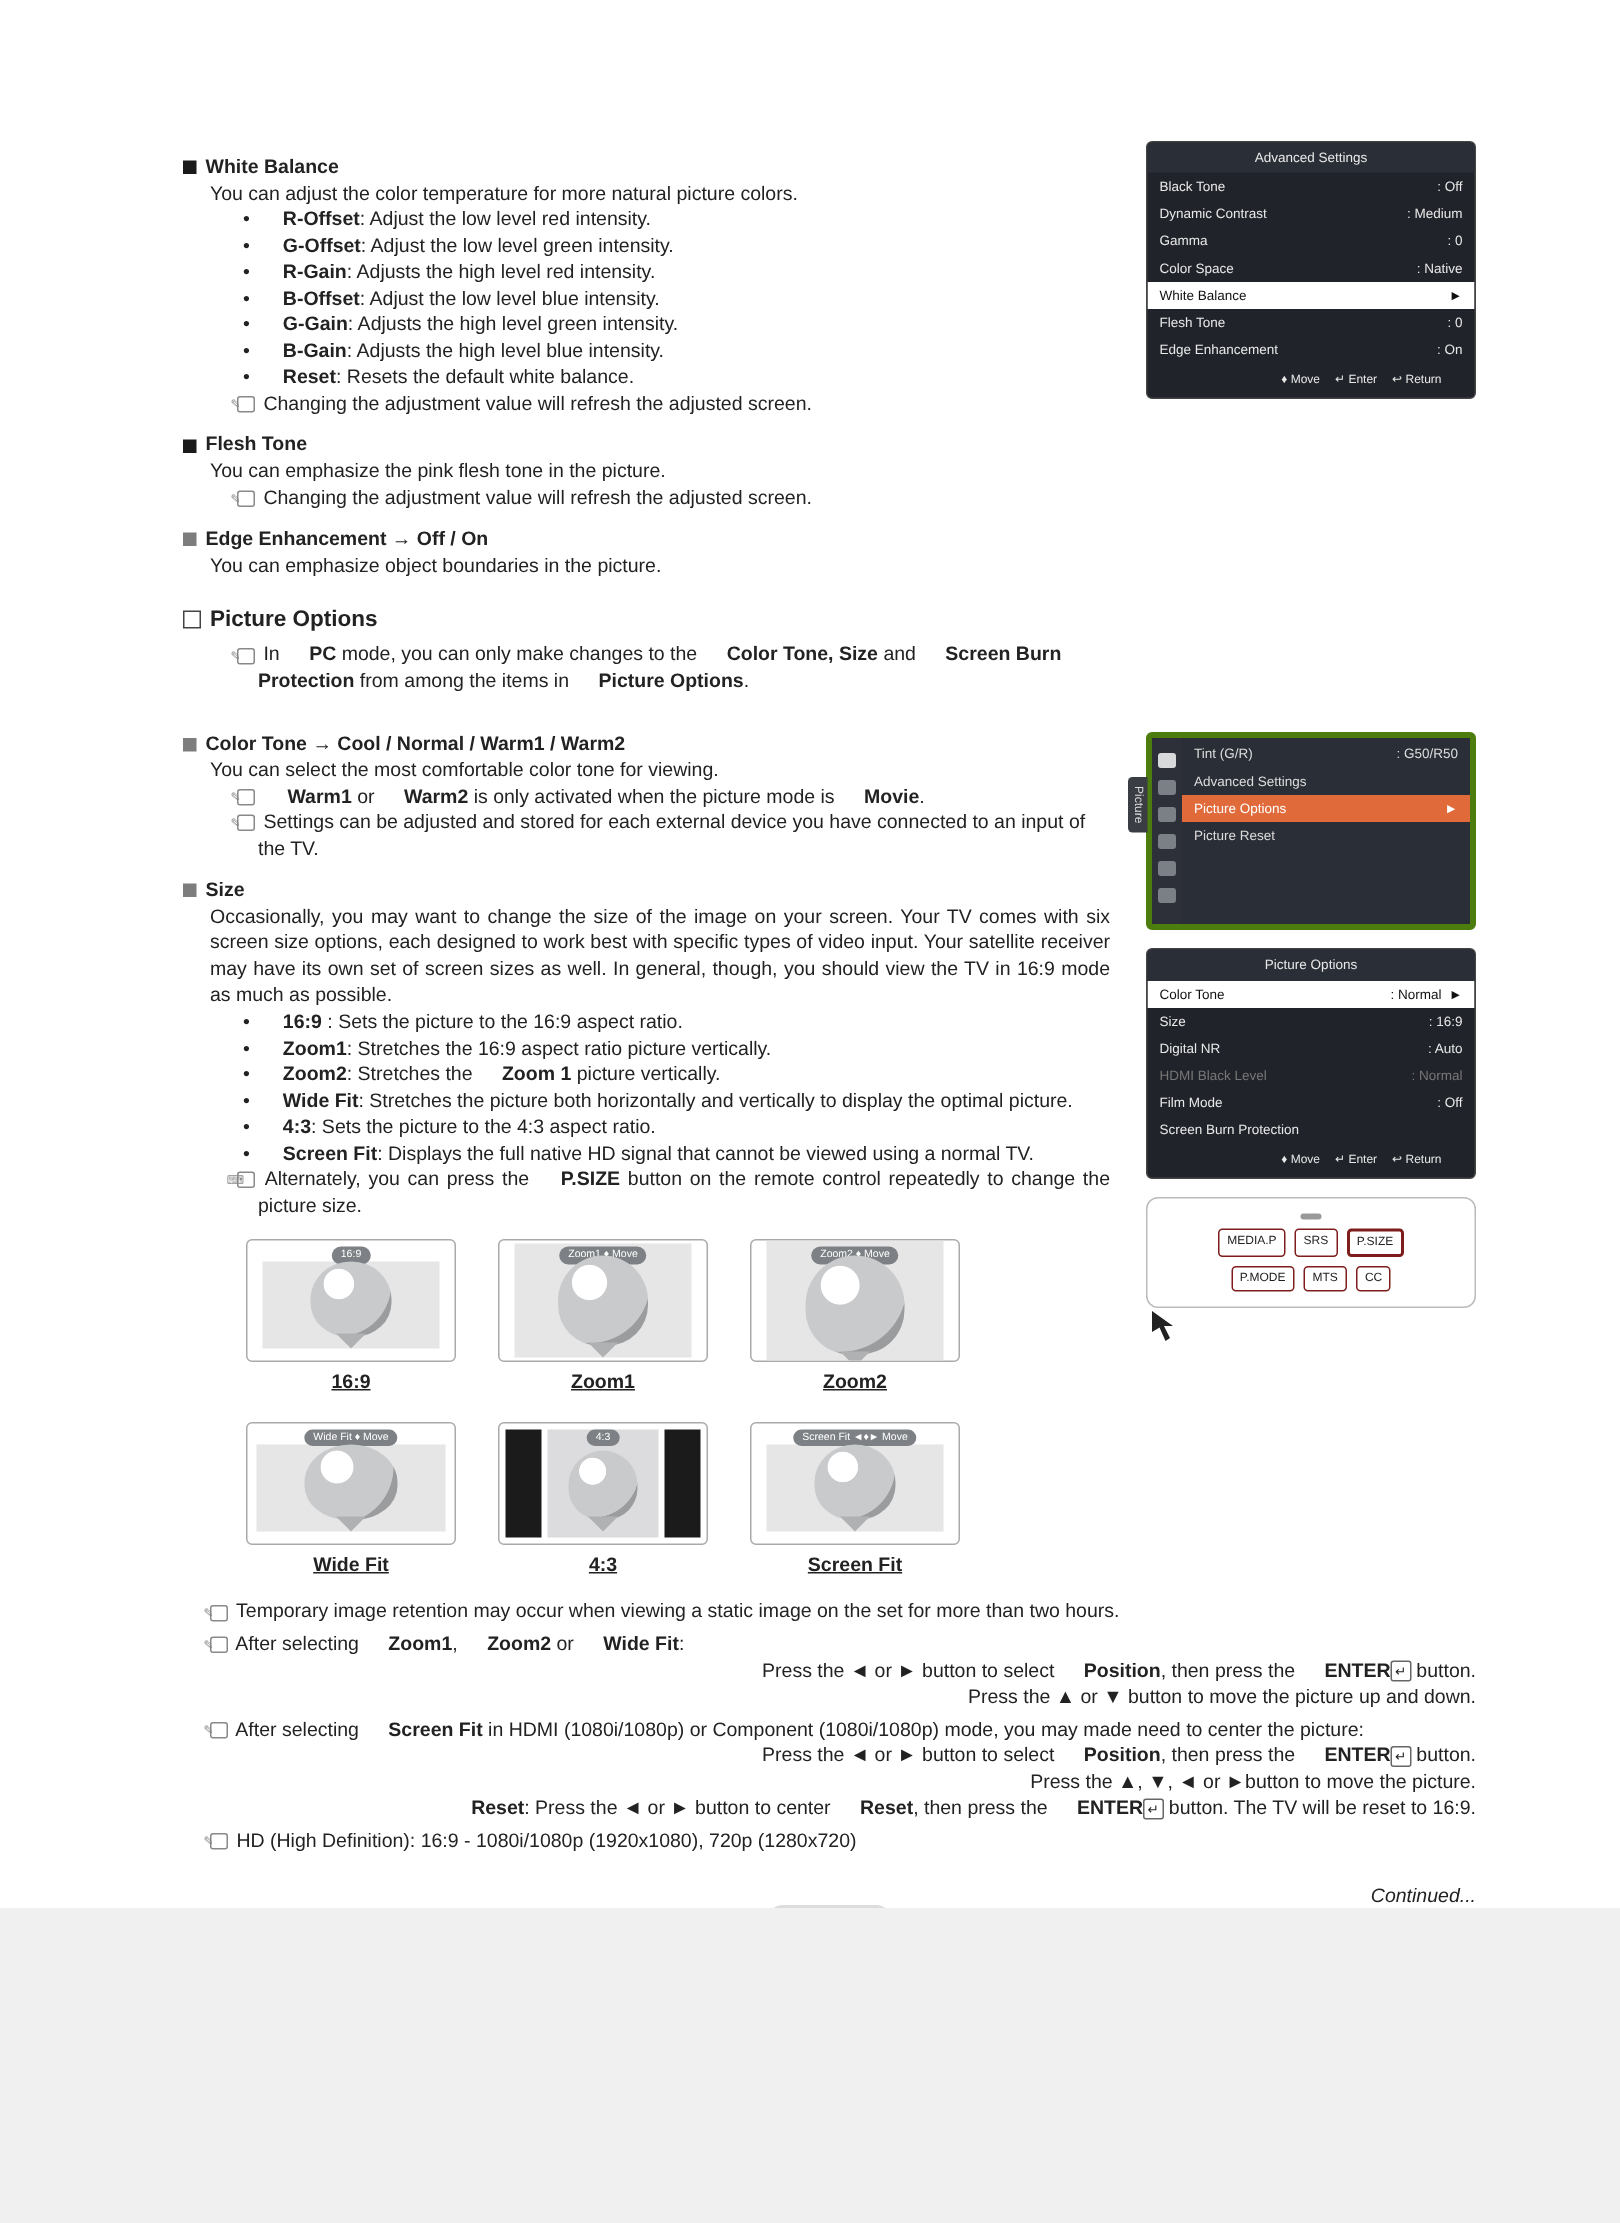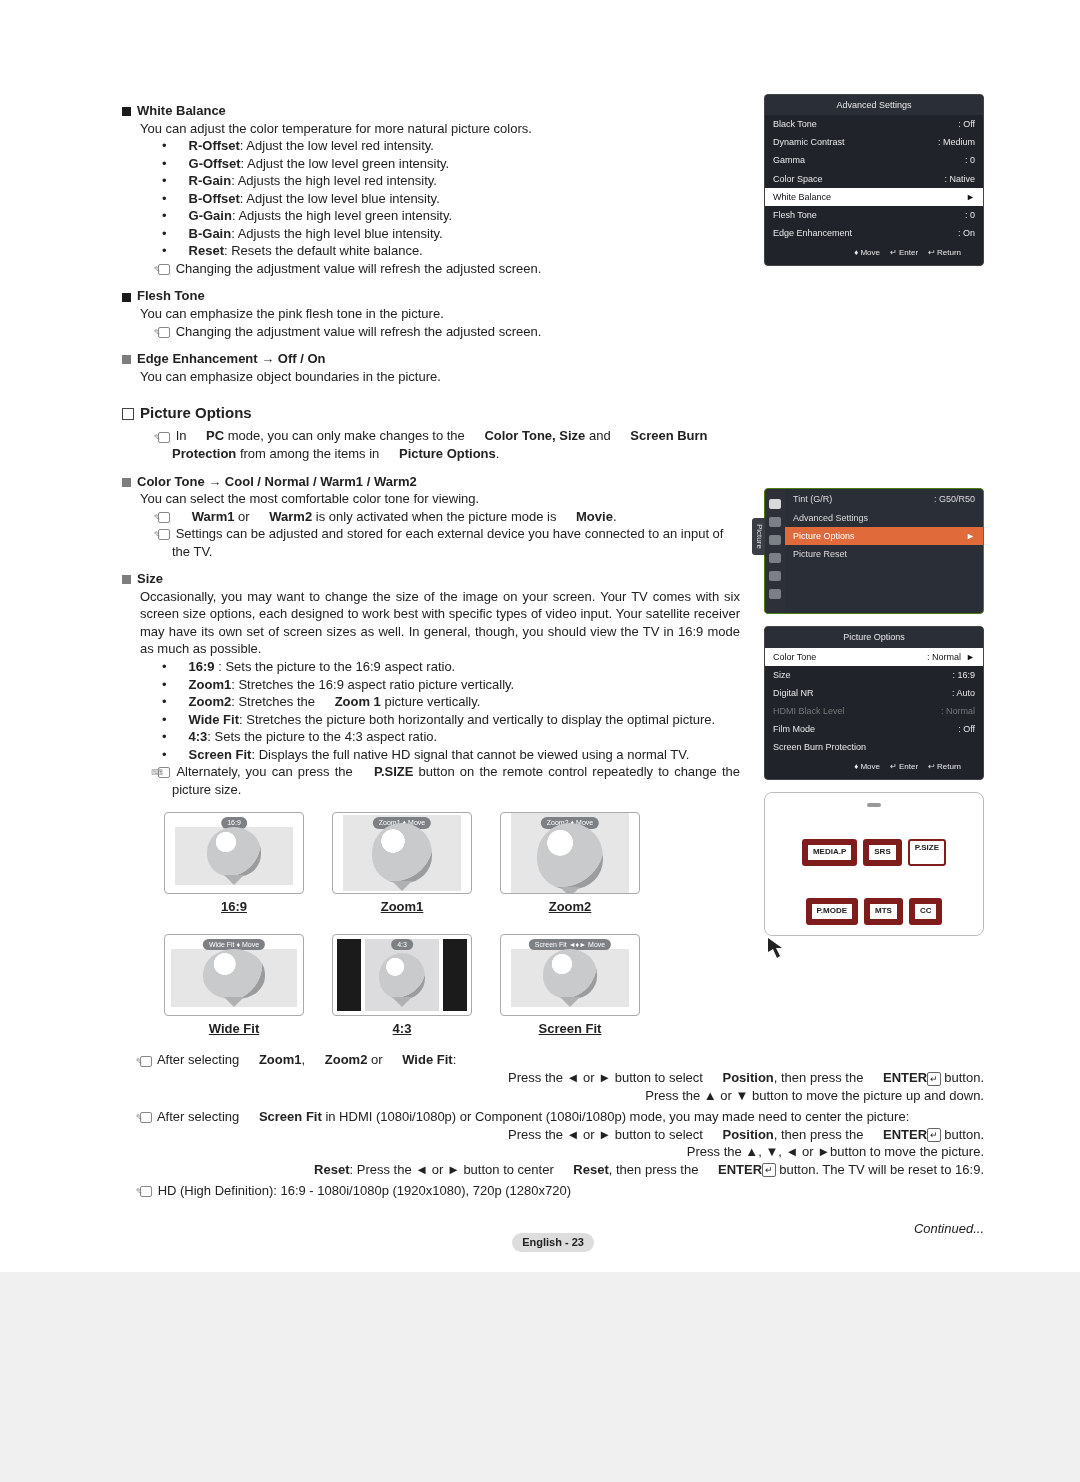--- a/index.html
+++ b/index.html
@@ -43,31 +43,31 @@
   .menu .title { text-align:center; padding:4px 0; background:#2a2e36;}
   .menu .row { display:flex; padding:3px 8px; justify-content:space-between;}
   .menu .row.sel { background:#fff; color:#111;}
   .menu .footer { display:flex; justify-content:flex-end; gap:10px; padding:6px 22px; font-size:8px;}
   .menu .arrow { color:#111; font-size:9px;}
   .menu .dim { color:#777; }
   .menu-wrap { margin-bottom:12px;}
   .iconcol { background:#2d3038; width:20px; border-radius:4px 0 0 4px; display:flex; flex-direction:column; align-items:center; gap:8px; padding:10px 0;}
   .iconcol .ic { width:12px; height:10px; background:#7b7f86; border-radius:2px;}
   .iconcol .ic.pic { background:#d8d9db;}
-  .menu2 { display:flex; border:1px solid #4d7c0f; border-radius:4px; overflow:hidden; background:#2a2e36;}
+  .menu2 { display:flex; border:4px solid #4d7c0f; border-radius:4px; overflow:hidden; background:#2a2e36;}
   .menu2-body { flex:1; color:#ddd; font-size:9px;}
   .sidetab { position:absolute; left:-12px; top:30px; background:#3a3d44; color:#ddd; font-size:8px; writing-mode:vertical-rl; padding:6px 1px; border-radius:3px 0 0 3px;}
   .menu2-wrap { position:relative; margin-bottom:12px;}
   .remote {
     border:1px solid #bbb; border-radius:8px; padding:10px 8px 10px 8px; display:flex; flex-direction:column; align-items:center; gap:6px;
     background:#fff; font-size:8px;
   }
   .remote .top { width:14px; height:4px; background:#999; border-radius:2px;}
   .remote .btnrow { display:flex; gap:6px;}
-  .remote .btn { border:6px solid #7f1d1d; border-radius:3px; padding:2px 5px; font-weight:bold; font-size:8px;margin-top:26px;}
+  .remote .btn { border:1px solid #7f1d1d; border-radius:3px; padding:2px 5px; font-weight:normal; font-size:8px;}
   .remote-wrap { position:relative;}
   
   .sizegrid { display:flex; gap:18px; justify-content:center; margin-top:14px; flex-wrap:wrap; width:520px; margin-left:20px;}
   .sizecell { width:150px; text-align:center;}
   .sizecell .frame { width:140px; height:82px; border:1px solid #aaa; border-radius:4px; background:#fff; position:relative; overflow:hidden; margin:0 auto;}
   .sizecell .inner { position:absolute; background:#e6e6e7;}
   .sizecell .balloon {
     width:54px; height:50px; border-radius:50% 50% 45% 45%; background:radial-gradient(circle at 35% 30%, #fff 0 20%, #c9cacc 21% 70%, #9a9c9e 71% 100%);
     position:absolute; left:50%; transform:translateX(-50%); bottom:16px;
   }
@@ -103,21 +103,21 @@
       <div class="hdr" style="margin-top:10px;"><span class="sq dark"></span><span>Flesh Tone</span></div>
       <div class="ind1">You can emphasize the pink flesh tone in the picture.</div>
       <div class="note"><span class="note-icon">✎</span> <span>Changing the adjustment value will refresh the adjusted screen.</span></div>
 
       <div class="hdr" style="margin-top:10px;"><span class="sq"></span><span>Edge Enhancement → Off / On</span></div>
       <div class="ind1">You can emphasize object boundaries in the picture.</div>
 
       <div class="hdr2"><span class="q-bullet"></span><span>Picture Options</span></div>
       <div class="note"><span class="note-icon">✎</span> <span>In </span><span class="strong">PC</span><span> mode, you can only make changes to the </span><span class="strong">Color Tone, Size</span><span> and </span><span class="strong">Screen Burn Protection</span><span> from among the items in </span><span class="strong">Picture Options</span><span>.</span></div>
 
-      <div class="hdr" style="margin-top:10px;"><span class="sq"></span><span>Color Tone → Cool / Normal / Warm1 / Warm2</span></div>
+      <div class="hdr" style="margin-top:24px;"><span class="sq"></span><span>Color Tone → Cool / Normal / Warm1 / Warm2</span></div>
       <div class="ind1">You can select the most comfortable color tone for viewing.</div>
       <div class="note"><span class="note-icon">✎</span> <span class="strong">Warm1</span><span> or </span><span class="strong">Warm2</span><span> is only activated when the picture mode is </span><span class="strong">Movie</span><span>.</span></div>
       <div class="note"><span class="note-icon">✎</span> <span>Settings can be adjusted and stored for each external device you have connected to an input of the TV.</span></div>
 
       <div class="hdr" style="margin-top:10px;"><span class="sq"></span><span>Size</span></div>
       <div class="ind1" style="text-align:justify;">Occasionally, you may want to change the size of the image on your screen. Your TV comes with six screen size options, each designed to work best with specific types of video input. Your satellite receiver may have its own set of screen sizes as well. In general, though, you should view the TV in 16:9 mode as much as possible.</div>
       <div class="bullet"><span class="strong">16:9</span><span> : Sets the picture to the 16:9 aspect ratio.</span></div>
       <div class="bullet"><span class="strong">Zoom1</span><span>: Stretches the 16:9 aspect ratio picture vertically.</span></div>
       <div class="bullet"><span class="strong">Zoom2</span><span>: Stretches the </span><span class="strong">Zoom 1</span><span> picture vertically.</span></div>
       <div class="bullet"><span class="strong">Wide Fit</span><span>: Stretches the picture both horizontally and vertically to display the optimal picture.</span></div>
@@ -299,20 +299,21 @@
           </div>
         </div>
         <svg class="ptr" width="26" height="26">
             <path d="M4 2 L4 16 L9 13 L13 22 L16 20 L12 12 L18 12 Z" fill="#222"></path>
           </svg>
       </div>
     </div>
   </div>
 
   <div class="notes-bottom">
+    <div class="nline"><span class="note-icon">✎</span> <span>Temporary image retention may occur when viewing a static image on the set for more than two hours.</span></div>
     <div class="nline"><span class="note-icon">✎</span> <span>After selecting </span><span class="strong">Zoom1</span><span>, </span><span class="strong">Zoom2</span><span> or </span><span class="strong">Wide Fit</span><span>:</span>
       <span class="sub"><span>Press the ◄ or ► button to select </span><span class="strong">Position</span><span>, then press the </span><span class="strong">ENTER</span><span class="enter-g">↵</span><span> button.</span></span>
       <span class="sub">Press the ▲ or ▼ button to move the picture up and down.</span>
     </div>
     <div class="nline"><span class="note-icon">✎</span> <span>After selecting </span><span class="strong">Screen Fit</span><span> in HDMI (1080i/1080p) or Component (1080i/1080p) mode, you may made need to center the picture:</span>
       <span class="sub"><span>Press the ◄ or ► button to select </span><span class="strong">Position</span><span>, then press the </span><span class="strong">ENTER</span><span class="enter-g">↵</span><span> button.</span></span>
       <span class="sub">Press the ▲, ▼, ◄ or ►button to move the picture.</span>
       <span class="sub"><span class="strong">Reset</span><span>: Press the ◄ or ► button to center </span><span class="strong">Reset</span><span>, then press the </span><span class="strong">ENTER</span><span class="enter-g">↵</span><span> button. The TV will be reset to 16:9.</span></span>
     </div>
     <div class="nline"><span class="note-icon">✎</span> <span>HD (High Definition): 16:9 - 1080i/1080p (1920x1080), 720p (1280x720)</span></div>

